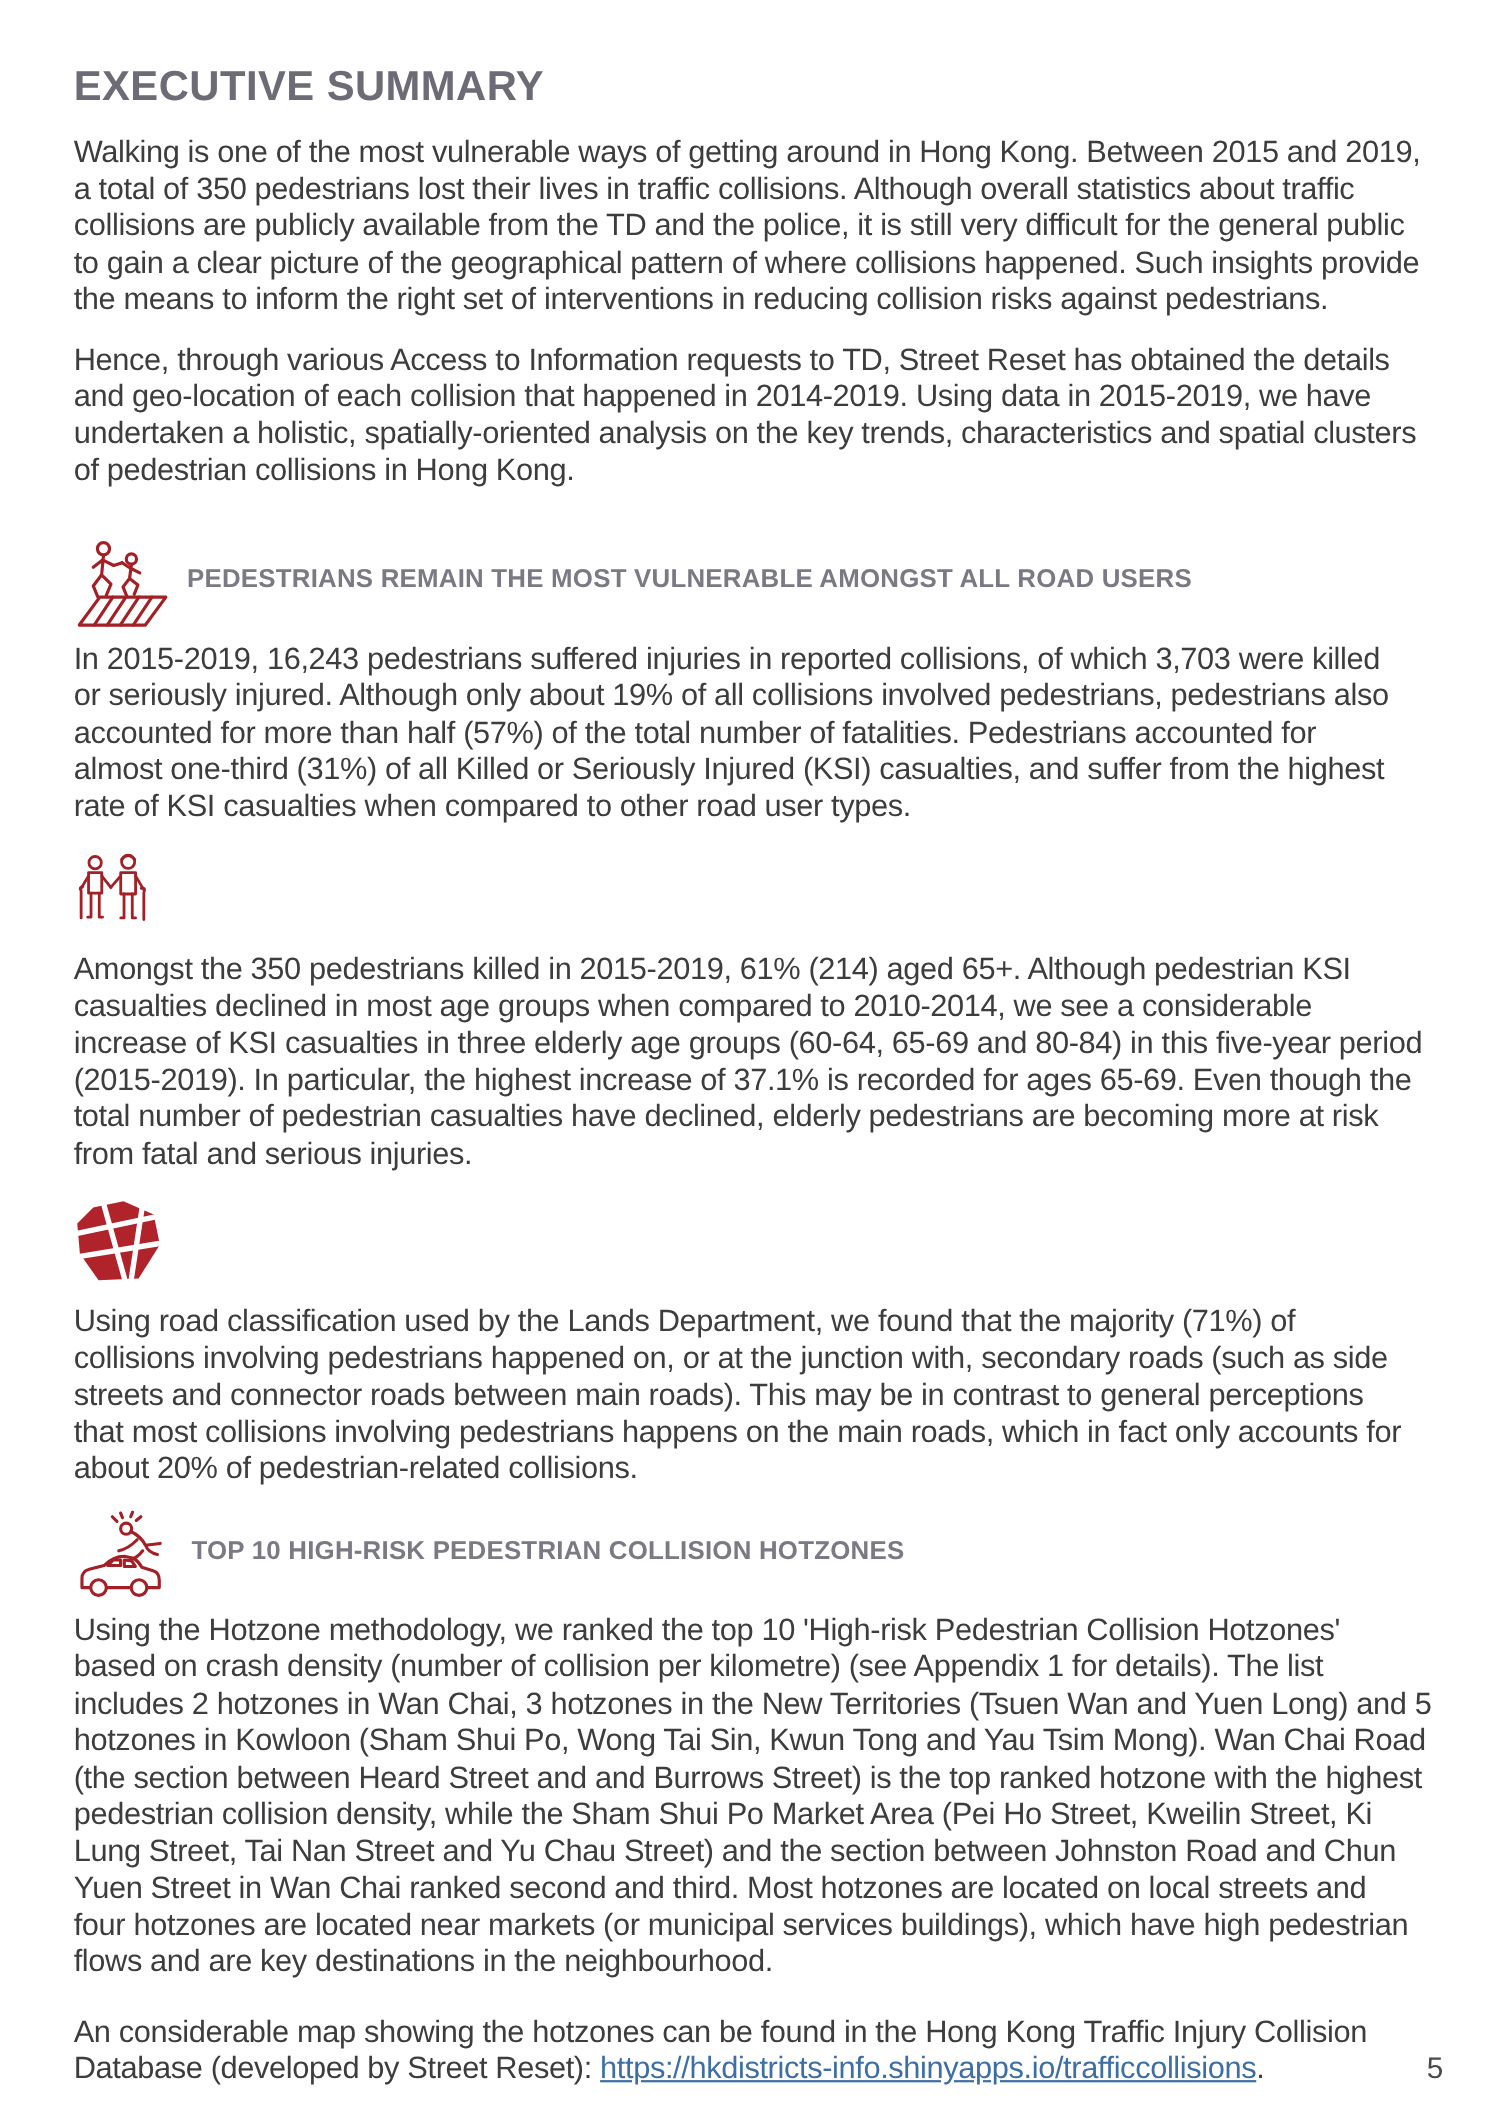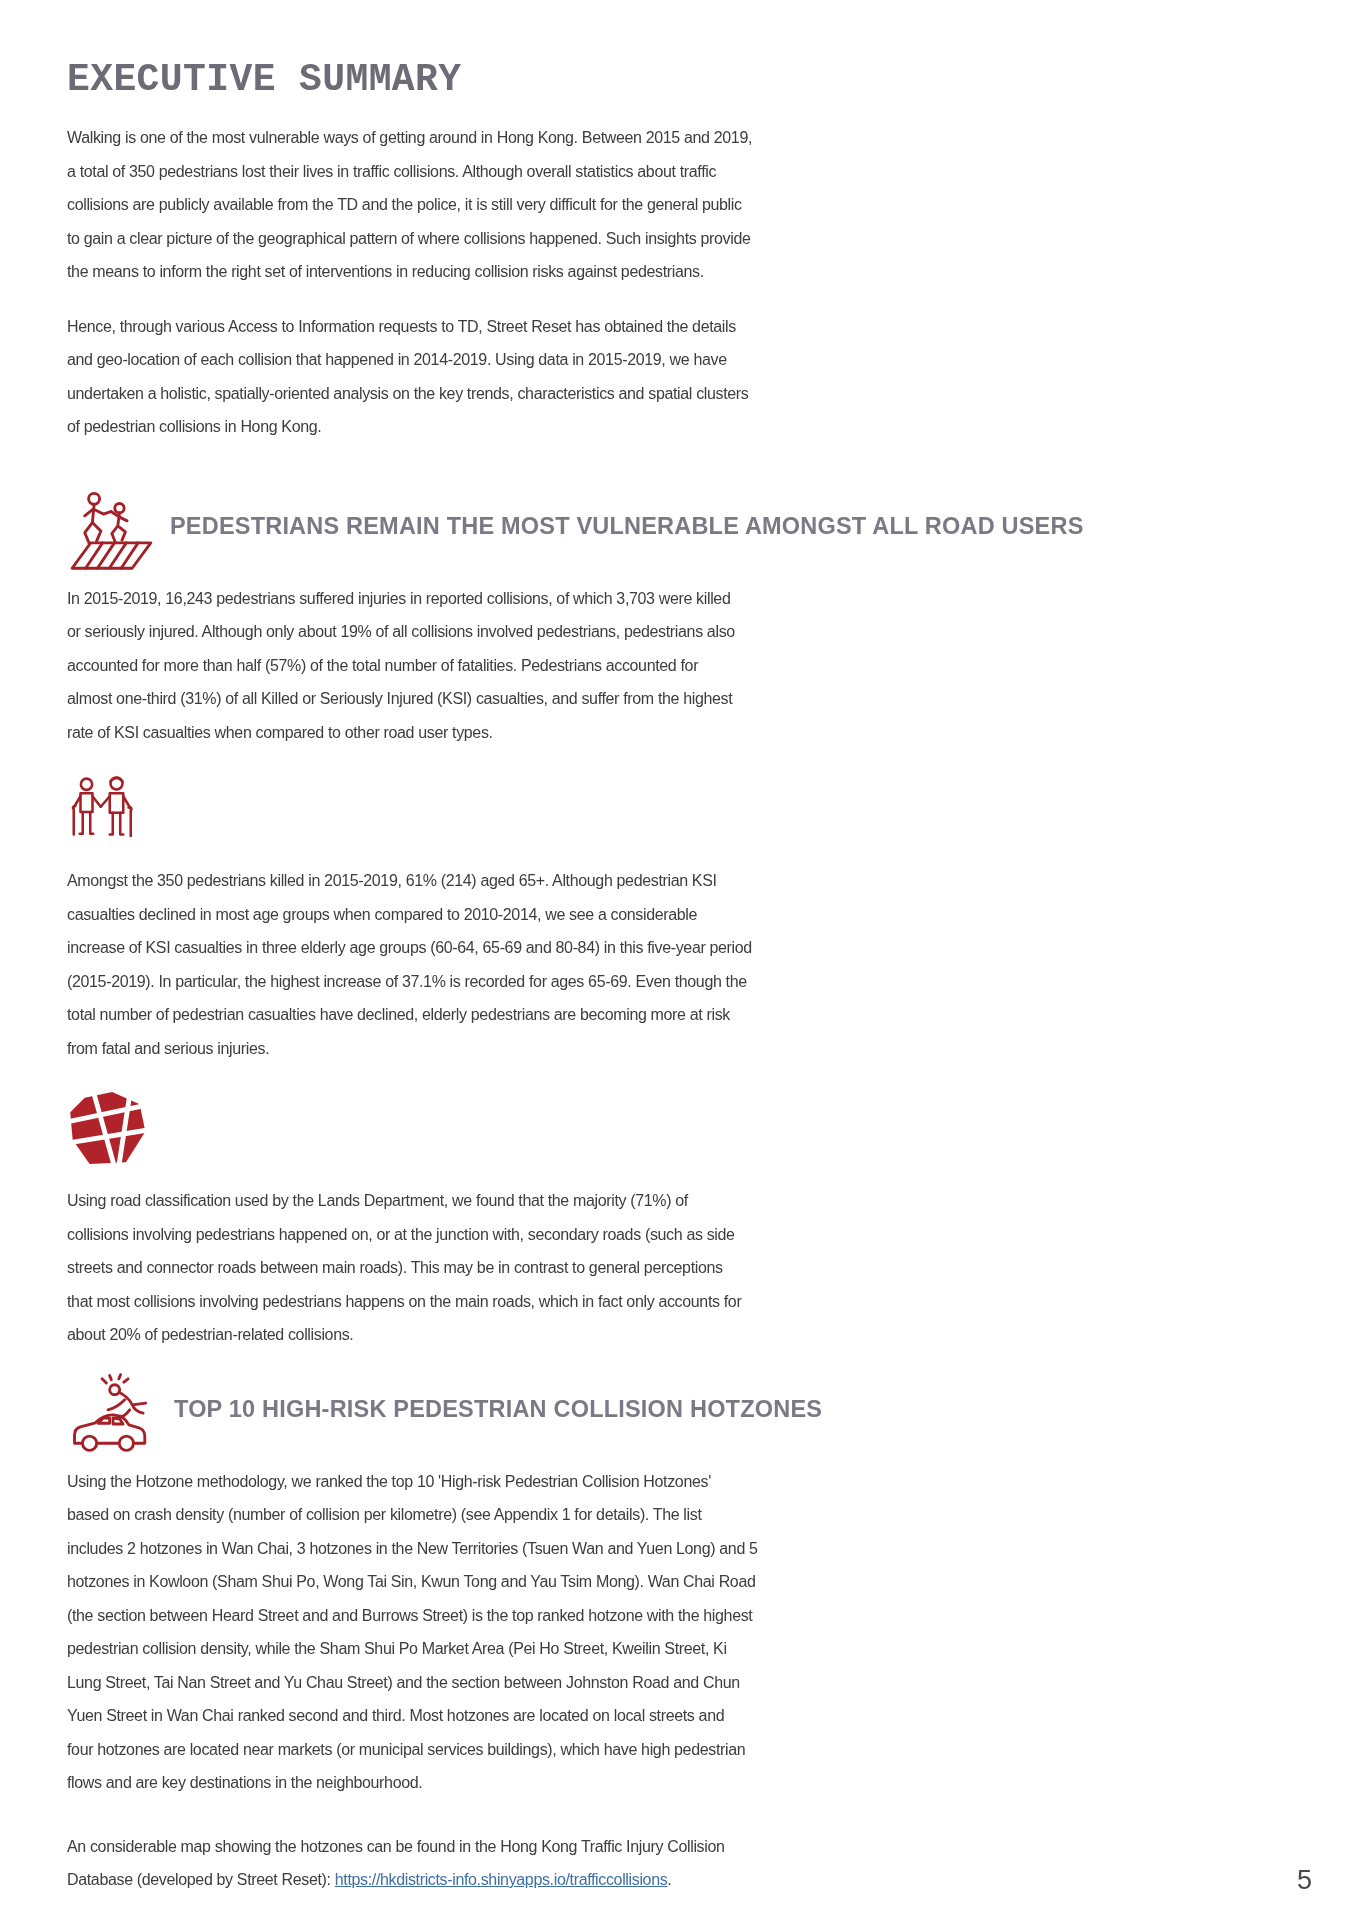--- a/index.html
+++ b/index.html
@@ -14,24 +14,23 @@
     inset: 0;
     padding: 58px 50px 0 67px;
   }
   .content { width: 1245px; }
   h1.doc-title {
     font-size: 38px;
     font-weight: bold;
     letter-spacing: 0.4px;
     color: var(--title_color);
     margin-bottom: 20px;
-    font-family: Liberation Mono, monospace;
   }
   p.body {
-    font-size: 16px;
+    font-size: 28px;
     line-height: 33.5px;
     letter-spacing: -0.35px;
     white-space: pre-line;
     color: var(--body_text_color);
     margin-bottom: 21px;
   }
   .topic { margin-top: 18px; }
   .topic.first { margin-top: 46px; }
   .topic-head {
     display: flex;

